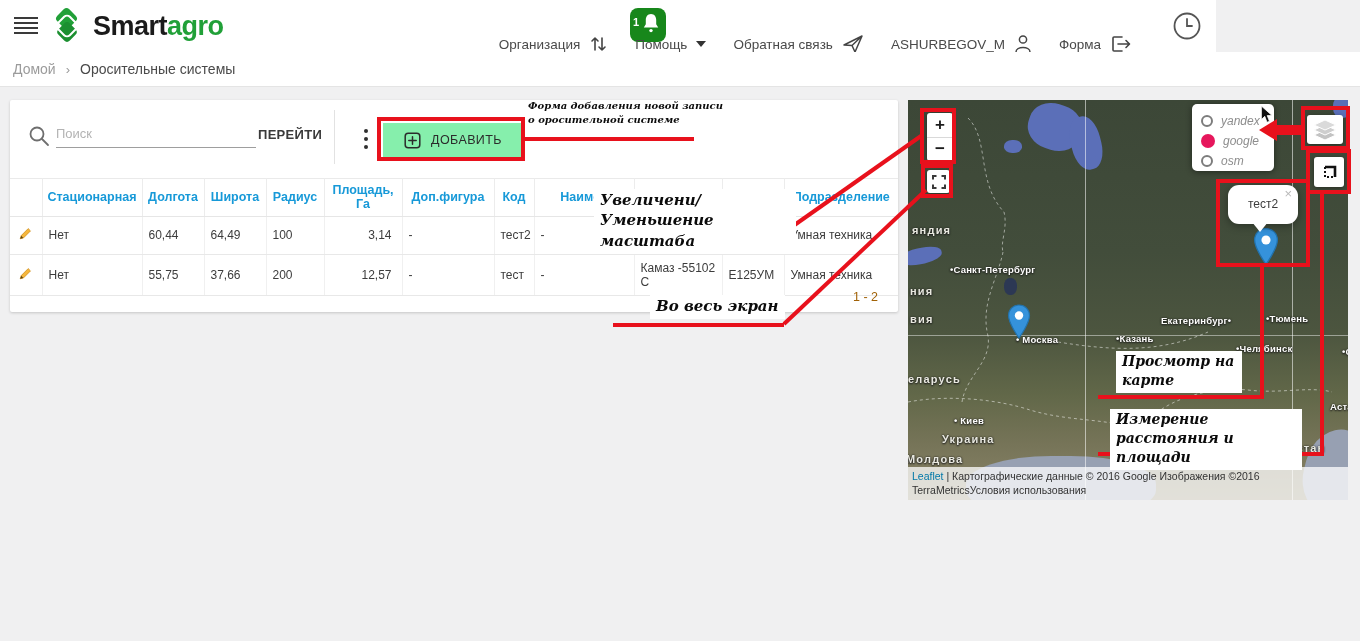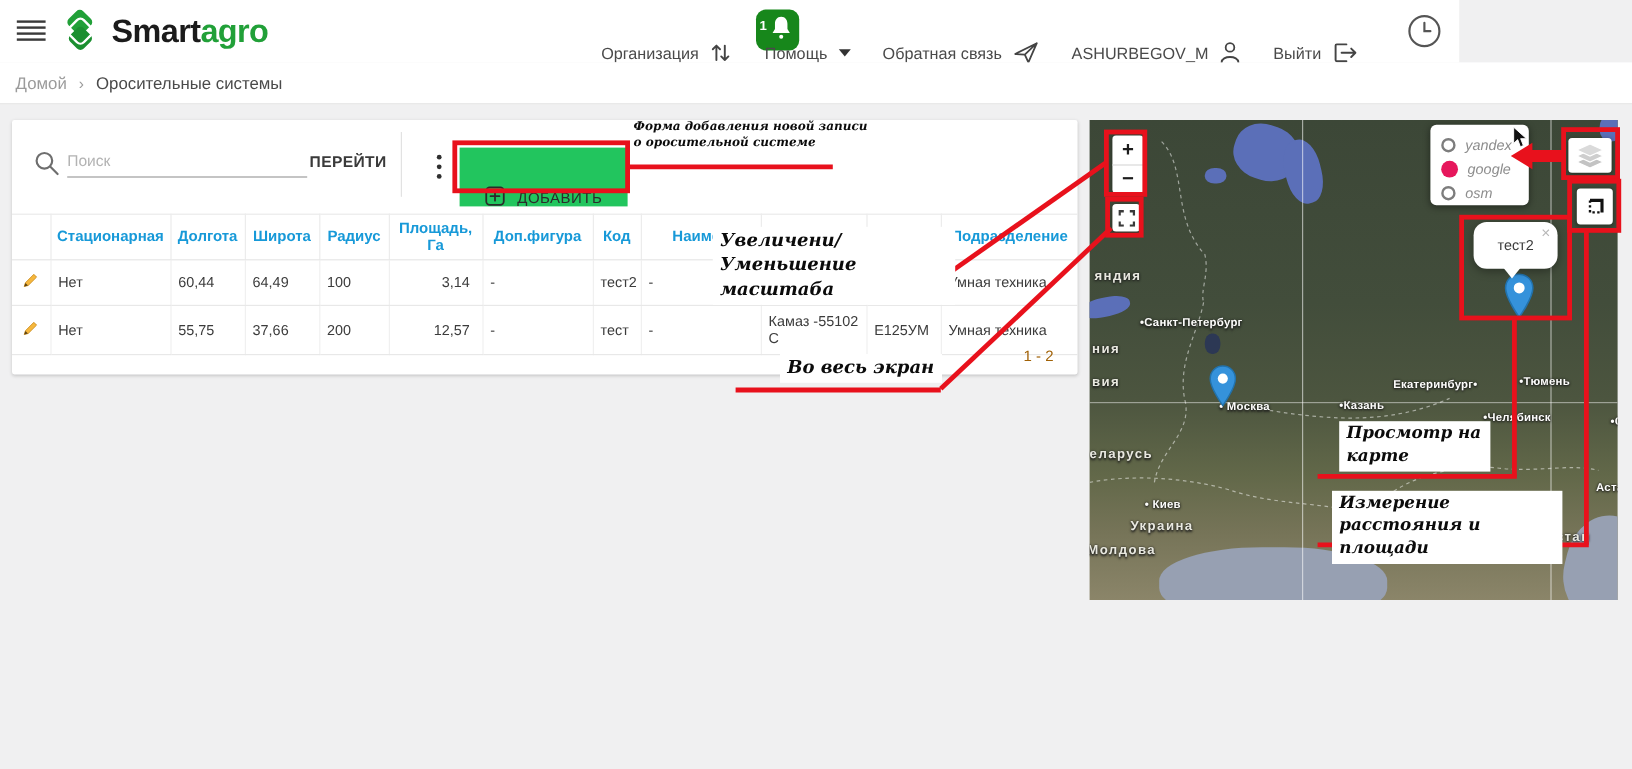--- a/index.html
+++ b/index.html
@@ -26,21 +26,21 @@
 
   
   .card { position:absolute; left:10px; top:100px; width:888px; height:212px; background:#fff; border-radius:2px; box-shadow:0 1px 3px rgba(0,0,0,.18); z-index:2; }
   .search-icon { position:absolute; left:18px; top:25px; }
   .search-input { position:absolute; left:46px; top:20px; width:200px; height:28px; border:none; border-bottom:1px solid #9e9e9e; font-size:13px; color:#444; outline:none; background:transparent; }
   .search-input::placeholder { color:#b3b3b3; }
   .go-btn { position:absolute; left:248px; top:27px; background:none; border:none; font-size:13px; font-weight:700; color:#3a3a3a; letter-spacing:.3px; cursor:pointer; font-family:inherit; }
   .toolbar-divider { position:absolute; left:324px; top:10px; width:1px; height:54px; background:#e2e2e2; }
   .kebab { position:absolute; left:344px; top:24px; width:24px; height:30px; display:flex; flex-direction:column; align-items:center; justify-content:center; gap:4px; cursor:pointer; }
   .kebab i { width:4px; height:4px; border-radius:50%; background:#2f2f2f; }
-  .add-btn { position:absolute; left:373px; top:23px; width:140px; height:49px; background:#22c55e; border:none; display:flex; align-items:flex-end; justify-content:center; gap:10px; font-size:12.5px; color:#2b2b2b; letter-spacing:.4px; cursor:pointer; font-family:inherit; }
+  .add-btn { position:absolute; left:373px; top:23px; width:140px; height:34px; background:#86efac; border:none; display:flex; align-items:center; justify-content:center; gap:10px; font-size:12.5px; color:#2b2b2b; letter-spacing:.4px; cursor:pointer; font-family:inherit; }
 
   table.grid { position:absolute; left:0; top:78px; width:888px; border-collapse:collapse; table-layout:fixed; }
   .grid th { color:#1799d8; font-weight:700; font-size:12.5px; text-align:center; padding:4px 2px; border-right:1px solid #ececec; border-top:1px solid #eaeaea; border-bottom:1px solid #e6e6e6; height:34px; white-space:pre-line; line-height:1.15; }
   .grid td { font-size:12px; color:#3c3c3c; padding:6px 6px; border-right:1px solid #f0f0f0; border-bottom:1px solid #e8e8e8; height:38px; vertical-align:middle; overflow:hidden; }
   .grid th:last-child,.grid td:last-child{ border-right:none; }
   .grid td.num-right { text-align:right; padding-right:10px; }
   .grid td.edit-cell { text-align:center; cursor:pointer; }
   .pagination { position:absolute; right:20px; top:190px; font-size:12.5px; color:#a16207;text-align:right; }
 
   
@@ -121,21 +121,21 @@
       </svg>
     </div>
     <div class="nav-item">
       <span>ASHURBEGOV_M</span>
       <svg width="18" height="20" viewBox="0 0 18 20">
         <circle cx="9" cy="5.5" r="3.6" fill="none" stroke="#444" stroke-width="1.5"></circle>
         <path d="M2 18 c0-6 14-6 14 0" fill="none" stroke="#444" stroke-width="1.5" stroke-linecap="round"></path>
       </svg>
     </div>
     <div class="nav-item">
-      <span>Выйти</span>
+      <span>Форма</span>
       <svg width="21" height="20" viewBox="0 0 21 20">
         <path d="M12 3 H4 a1 1 0 0 0 -1 1 v12 a1 1 0 0 0 1 1 h8" fill="none" stroke="#444" stroke-width="1.6" stroke-linecap="round"></path>
         <path d="M8 10 h11 M16 6.5 L19.5 10 L16 13.5" fill="none" stroke="#444" stroke-width="1.6" stroke-linecap="round" stroke-linejoin="round"></path>
       </svg>
     </div>
     <svg width="30" height="30" viewBox="0 0 30 30" style="margin-left:14px;cursor:pointer">
       <circle cx="15" cy="15" r="12.5" fill="none" stroke="#555" stroke-width="1.8"></circle>
       <path d="M15 8 V15 H20" fill="none" stroke="#555" stroke-width="1.8" stroke-linecap="round"></path>
     </svg>
   </div>
@@ -332,20 +332,23 @@
     </div>
     <div class="radio-row">
       <span class="radio"></span>
       <span class="radio-label">osm</span>
     </div>
   </div>
   <svg style="position:absolute;left:352px;top:6px" width="14" height="18" viewBox="0 0 12 16">
     <path d="M1 0 L1 12 L4 9.2 L6 14.5 L8.2 13.6 L6.2 8.5 L10.5 8.5 Z" fill="#111" stroke="#fff" stroke-width="0.7"></path>
   </svg>
 
+  <div class="attribution">
+    <span class="leaflet-link">Leaflet</span><span> | Картографические данные © 2016 Google Изображения ©2016 TerraMetricsУсловия использования</span>
+  </div>
 </div>
 
 <svg class="anno-svg">
   <g fill="none" stroke="#E8111C" stroke-width="4">
     <rect x="379" y="119" width="144" height="40"></rect>
     <line x1="523" y1="139" x2="694" y2="139"></line>
 
     <rect x="922" y="110" width="32" height="52"></rect>
     <line x1="622" y1="238" x2="776" y2="238"></line>
     <line x1="776" y1="238" x2="921" y2="136"></line>

